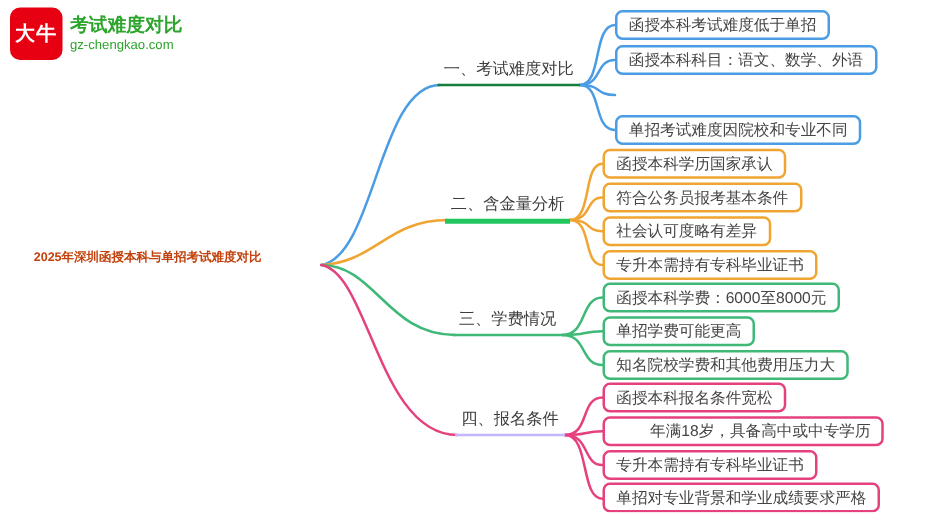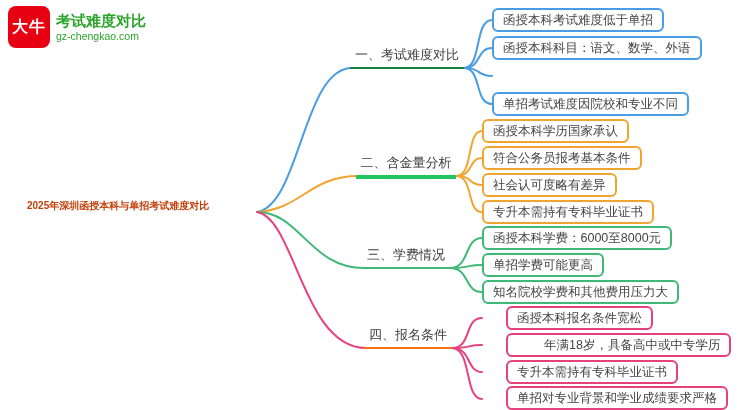--- a/index.html
+++ b/index.html
@@ -28,32 +28,32 @@
   }
 
   
   .blabel{
     position:absolute;font-size:13px;color:#3d3d3d;text-align:center;
     line-height:18px;padding-bottom:3px;white-space:nowrap;
   }
   .blabel.c0{border-bottom:2px solid #15803d;}
   .blabel.c1{border-bottom:4px solid #22c55e;}
   .blabel.c2{border-bottom:2px solid #3fb878;text-align:center;}
-  .blabel.c3{border-bottom:2px solid #f97316;}
+  .blabel.c3{border-bottom:2px solid #c4b5fd;}
 
   
   .leaf{
     position:absolute;display:inline-block;white-space:nowrap;
     font-size:12.5px;color:#444;line-height:18px;padding:1px 9px;
     border-radius:6px;background:#fff;border:2px solid #f97316;
   }
   .leaf.c0{border-color:#4a9ce4;}
   .leaf.c1{border-color:#f0a532;}
   .leaf.c2{border-color:#3fb878;}
-  .leaf.c3{border-color:#e6417f;margin-left:24px;}
+  .leaf.c3{border-color:#e6417f;}
 </style>
 </head>
 <body>
 
 <div id="stage">
 
   <svg id="wires" viewBox="0 0 750 410" xmlns="http://www.w3.org/2000/svg">
 
     <path stroke="#4a9ce4" d="M257,212 C300,205 303,68 352,68"></path>
     <path stroke="#f0a532" d="M257,212 C300,210 310,176 358,176"></path>

